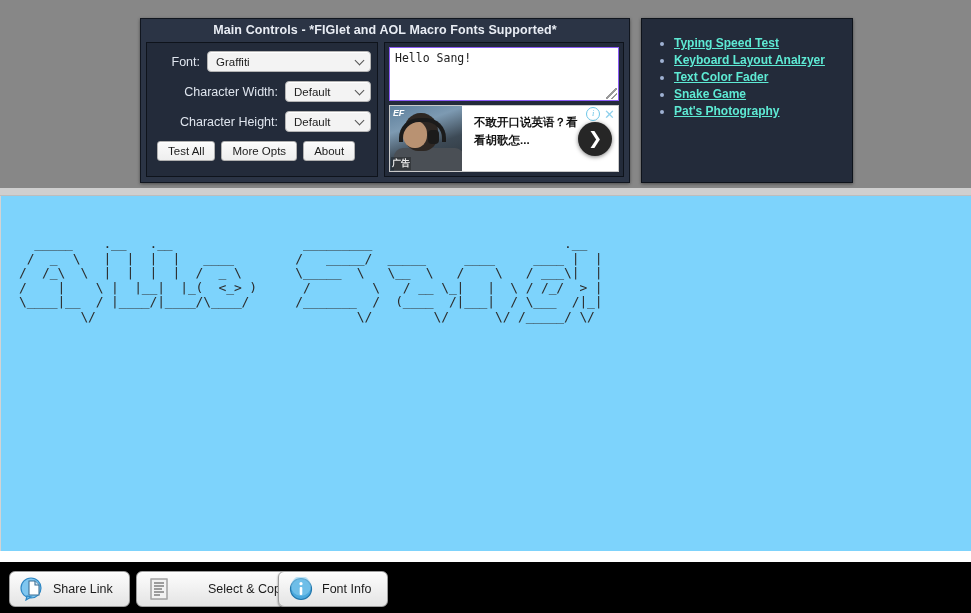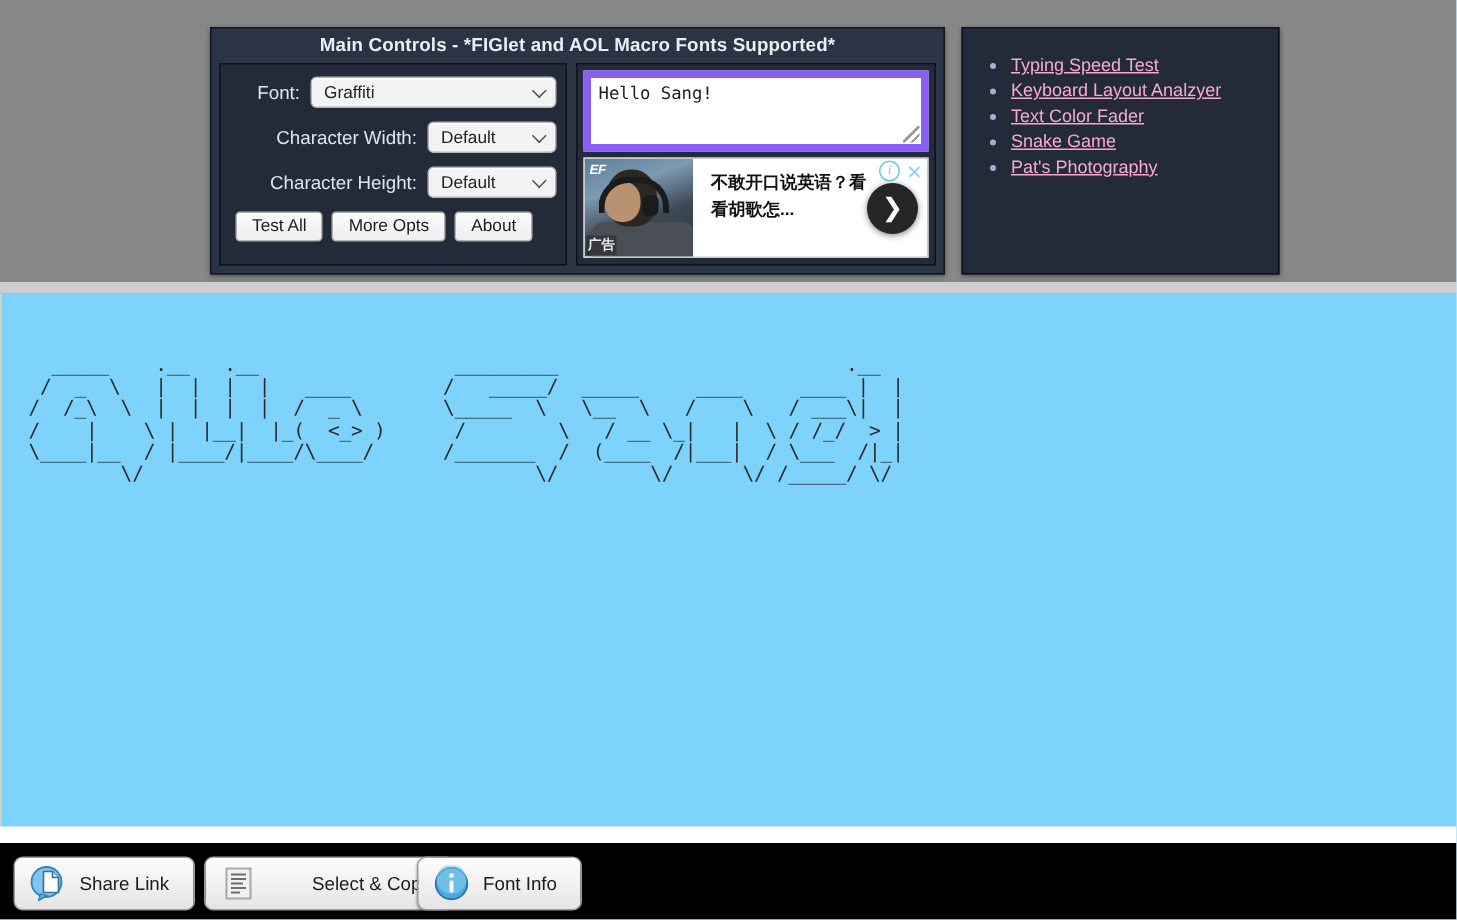--- a/index.html
+++ b/index.html
@@ -79,21 +79,21 @@
     border:1px solid #b0b0b0;border-radius:3px;
     font-size:11.5px;color:#1b1b1b;
     padding:3px 10px;cursor:pointer;
     box-shadow:inset 0 1px 0 #fff;
     white-space:nowrap;
   }
 
   
   .ta{
     position:relative;height:54px;background:#fff;
-    border:5px solid #8b5cf6;box-sizing:border-box;
+    border:1px solid #8b5cf6;box-sizing:border-box;
     padding:3px 5px;
     font-family:"DejaVu Sans Mono","Liberation Mono",monospace;
     font-size:11.5px;color:#1d1d1d;line-height:1.25;
     overflow:hidden;
   }
   .ta-grip{
     position:absolute;right:1px;bottom:1px;width:11px;height:11px;
     background:
       linear-gradient(135deg,transparent 45%,#9a9a9a 45%,#9a9a9a 55%,transparent 55%),
       linear-gradient(135deg,transparent 70%,#9a9a9a 70%,#9a9a9a 80%,transparent 80%);
@@ -161,21 +161,21 @@
   
   .other{
     position:absolute;left:641px;top:18px;width:212px;height:165px;
     background:#232b3a;border:1px solid #0e131b;box-sizing:border-box;
     padding:9px 10px;
     box-shadow:0 1px 3px rgba(0,0,0,.45);
   }
   .other-title{color:#e6ebf3;font-size:12.2px;line-height:1.33;}
   .other ul{margin:8px 0 0 0;padding-left:22px;}
   .other li{margin:0 0 1px 0;color:#9fb2d2;font-size:12px;line-height:1.33;}
-  .other li a{color:#f9a8d4;text-decoration:underline;font-weight:normal;cursor:pointer;}
+  .other li a{color:#5eead4;text-decoration:underline;font-weight:bold;cursor:pointer;}
 
   
   .canvas{
     position:absolute;left:0;top:196px;width:971px;height:355px;
     background:#7dd3fc;border-left:1px solid #d3d3d3;box-sizing:border-box;
   }
   .ascii{
     position:absolute;left:18px;top:28px;
     font-family:"DejaVu Sans Mono","Liberation Mono",monospace;
     font-size:13px;line-height:14.6px;

